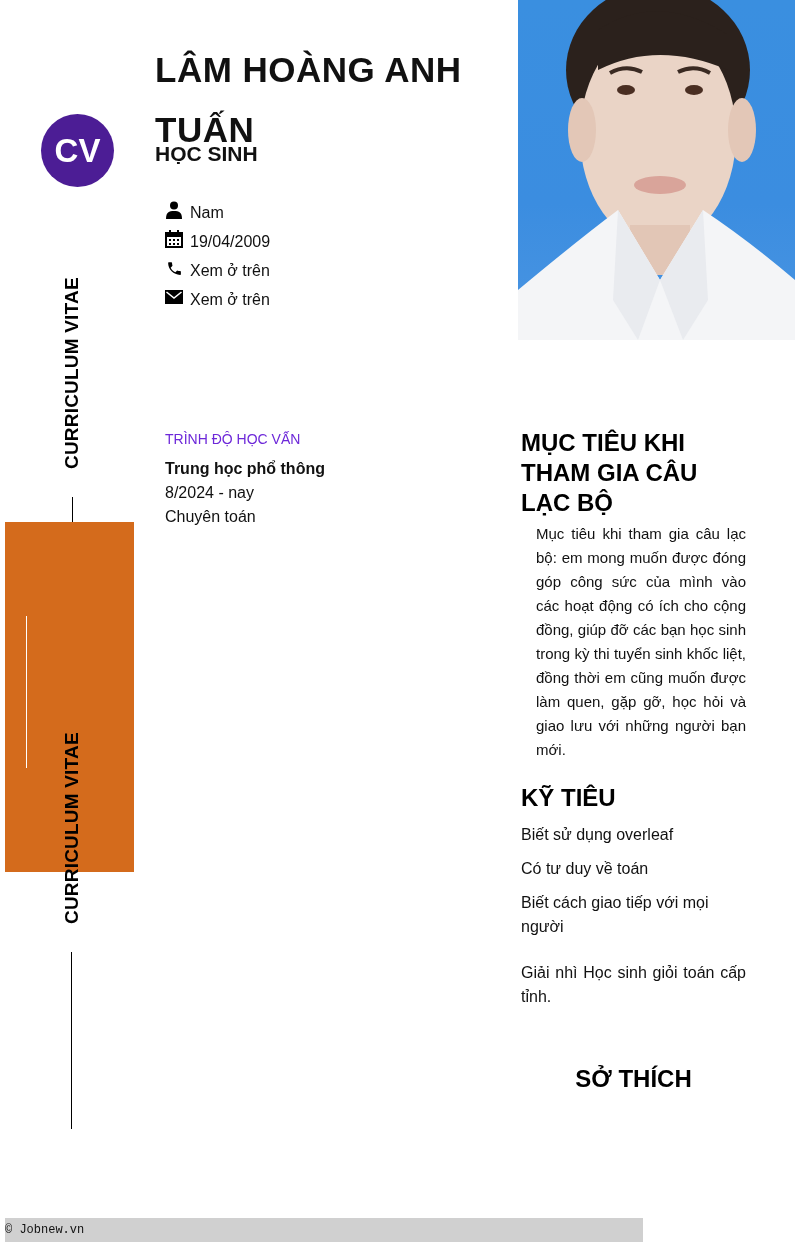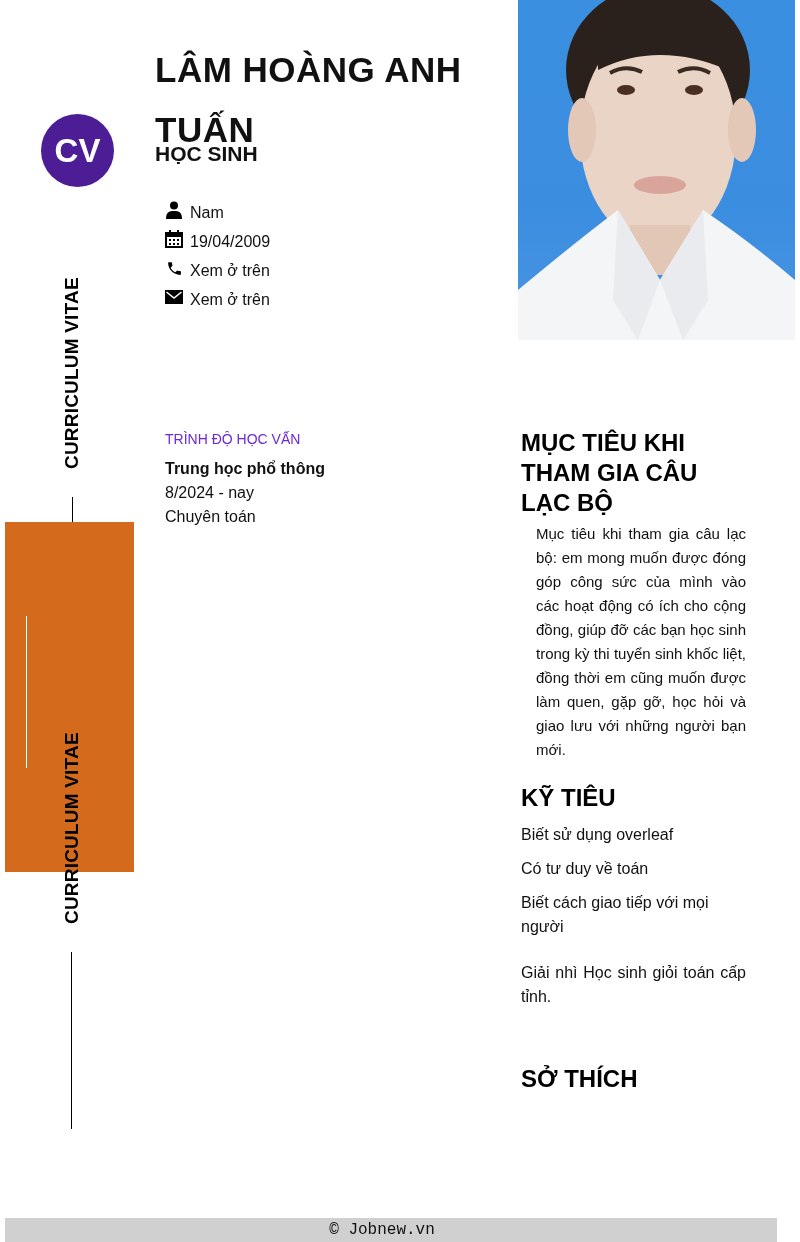--- a/index.html
+++ b/index.html
@@ -47,25 +47,25 @@
   .objective .body { margin-left: 15px; margin-top: 4px; font-family: Liberation Sans, sans-serif;
     font-size: 15px; line-height: 24px; text-align: justify; }
 
   .skills { top: 783px; }
   .skills .item { font-size: 16px; line-height: 24px; margin-top: 10px; }
   .skills .item:first-of-type { margin-top: 6px; }
 
   .awards { top: 955px; }
   .awards .body { margin-top: 6px; font-size: 16px; line-height: 24px; text-align: justify; }
 
-  .hobbies { top: 1064px; }
+  .hobbies { top: 1064px; text-align: center; }
   .hobbies .list { margin-left: 15px; margin-top: 6px; font-size: 16px; line-height: 24px; }
 
-  .footer { left: 5px; top: 1218px; width: 772px; height: 24px; background: #d0d0d0;
-    font-family: "Liberation Mono", "DejaVu Sans Mono", monospace; font-size: 16px; text-align: center; padding-right: 18px; line-height: 24px; color: #111; }
+  .footer { left: 5px; top: 1218px; width: 638px; height: 24px; background: #d0d0d0;
+    font-family: "Liberation Mono", "DejaVu Sans Mono", monospace; font-size: 12px; text-align: left; padding-right: 18px; line-height: 24px; color: #111; }
 </style>
 </head>
 <body>
 
 <div class="abs cv-badge">CV</div>
 <div class="abs vert-text vt1">CURRICULUM VITAE</div>
 <div class="abs vline vl1"></div>
 <div class="abs orange-block"></div>
 <div class="abs vl-white"></div>
 <div class="abs vert-text vt2">CURRICULUM VITAE</div>

